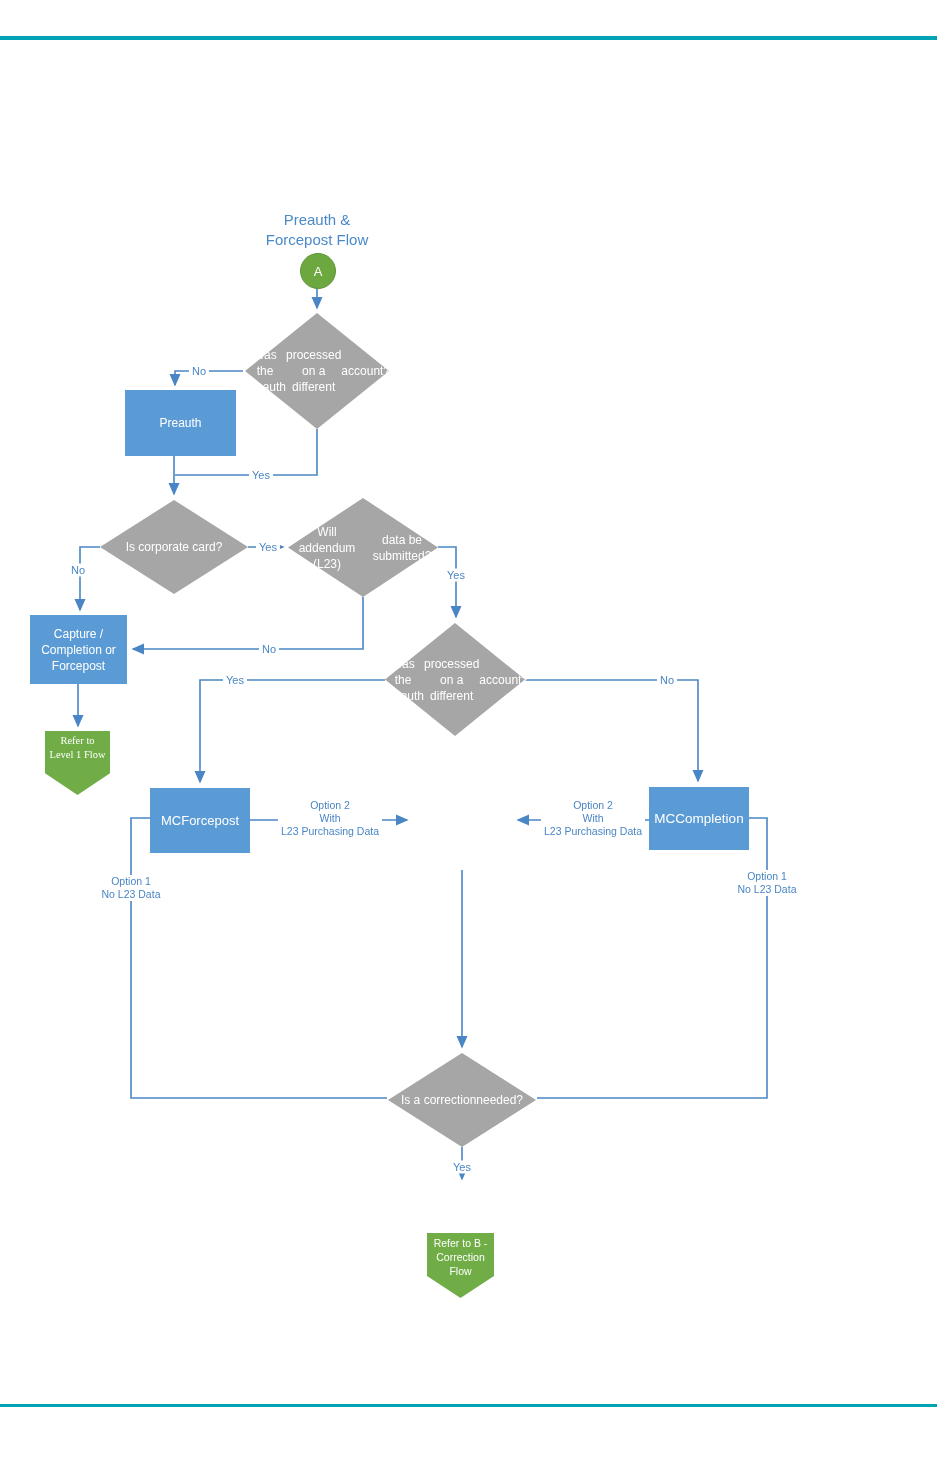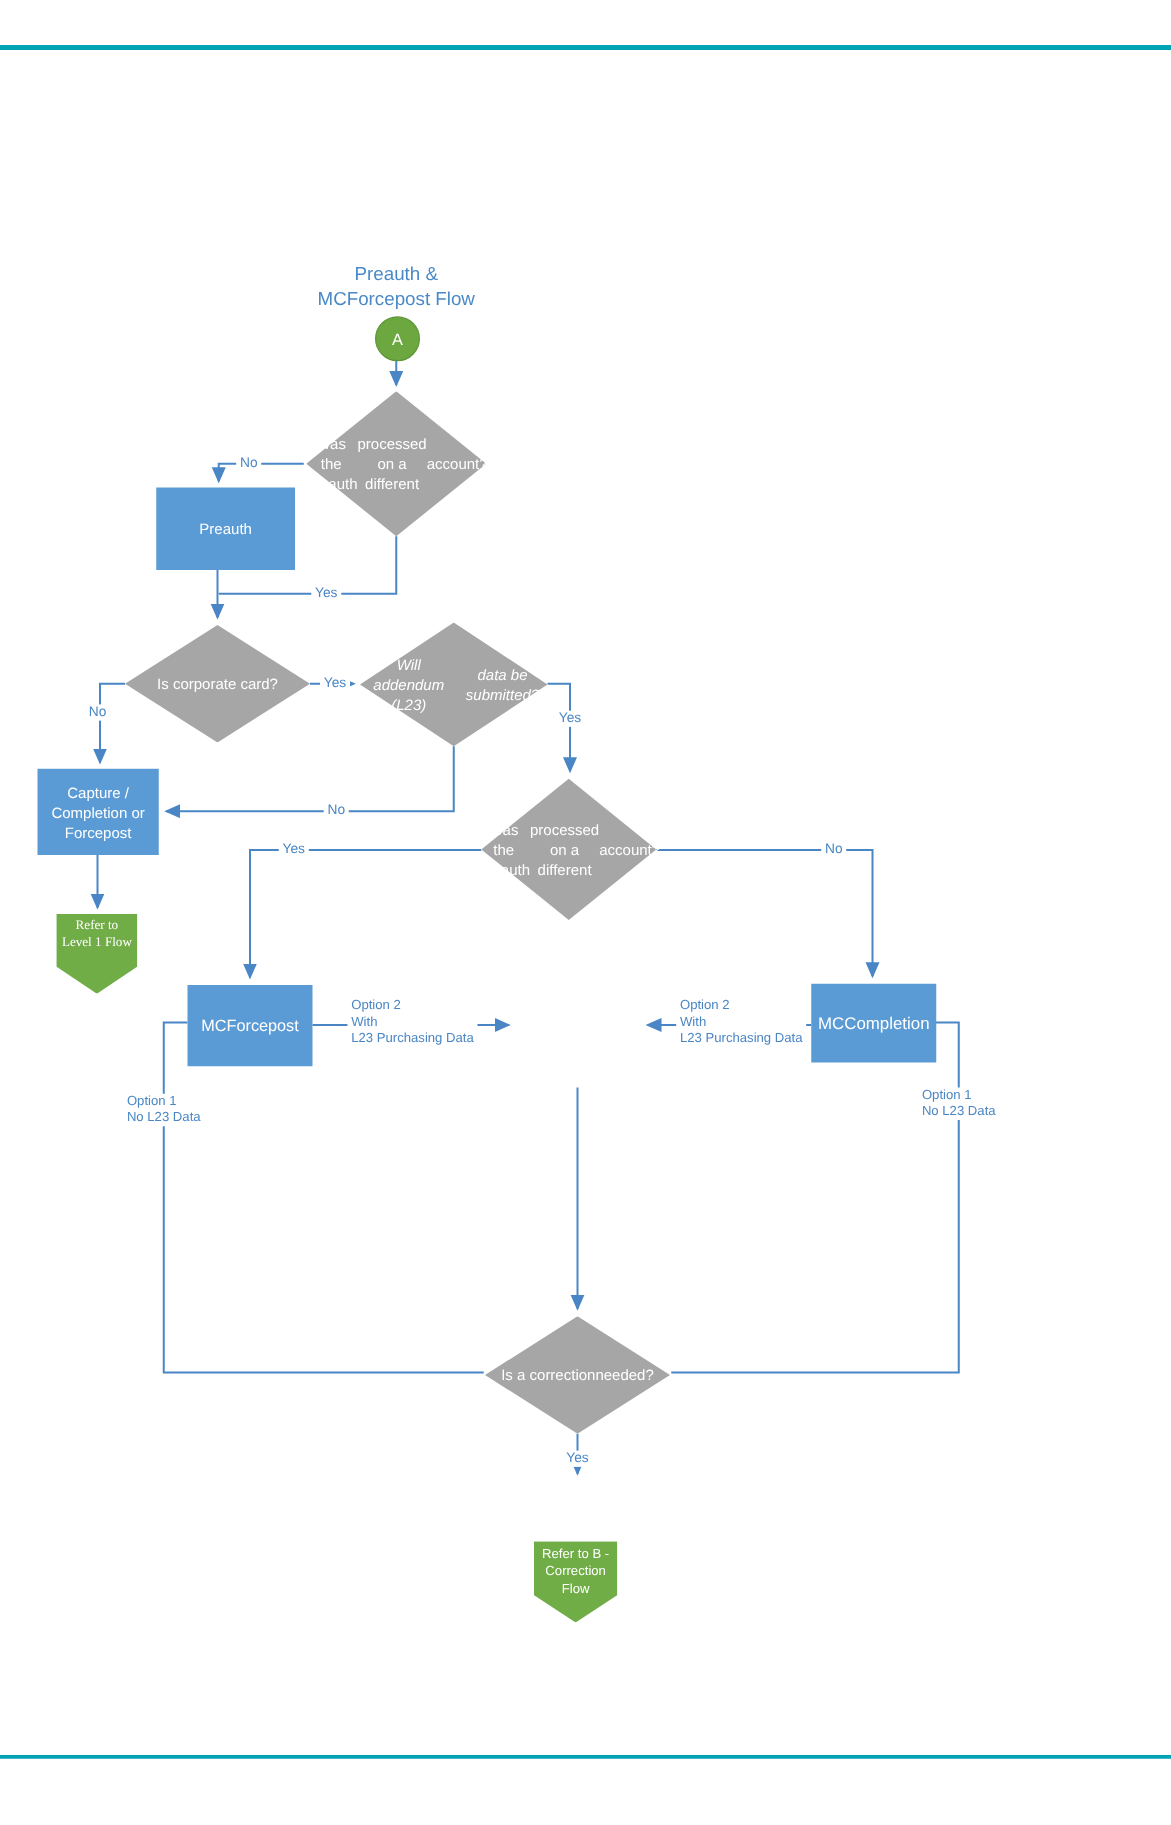--- a/index.html
+++ b/index.html
@@ -43,21 +43,21 @@
     position:absolute; left:0; top:0; right:0; bottom:0;
     background:#70AD47;
     clip-path:polygon(0 0, 100% 0, 100% 66%, 50% 100%, 0 66%);
   }
   .pent-node .txt {
     position:absolute; left:0; top:3px; right:0;
     color:#ffffff; text-align:center; font-size:10.5px; line-height:14px;
   }
   .edge-label {
     position:absolute; transform:translate(-50%,-50%);
-    background:#ffffff; color:#4A86C5; text-align:left;
+    background:#ffffff; color:#4A86C5; text-align:center;
     font-size:11px; line-height:13px; padding:0 3px; z-index:3; white-space:nowrap;
   }
   .edge-label.small { font-size:10.5px; line-height:13px; }
 </style>
 </head>
 <body>
 
 <div id="canvas">
 
   <div id="rule-top" class="rule"></div>
@@ -85,21 +85,21 @@
       <polyline points="649,820 518,820" marker-end="url(#arrow)"></polyline>
       <polyline points="150,818 131,818 131,1098 387,1098"></polyline>
       <polyline points="747,818 767,818 767,1098 537,1098"></polyline>
       <polyline points="462,870 462,1047" marker-end="url(#arrow)"></polyline>
       <polyline points="462,1147 462,1179" marker-end="url(#arrow)"></polyline>
     </g>
   </svg>
 
   <div class="title">
     <div>Preauth &amp;</div>
-    <div>MCForcepost Flow</div>
+    <div>Forcepost Flow</div>
   </div>
 
   <div class="node circle-node" style="left:300px;top:253px;width:34px;height:34px;">
     <span>A</span>
   </div>
 
   <div class="node diamond-node" style="left:245px;top:313px;width:144px;height:116px;">
     <div class="shape"></div>
     <div class="txt">
       <div>Was the Preauth</div>
@@ -112,21 +112,21 @@
     <div>Preauth</div>
   </div>
 
   <div class="node diamond-node" style="left:100px;top:500px;width:148px;height:94px;">
     <div class="shape"></div>
     <div class="txt">
       <div>Is corporate card?</div>
     </div>
   </div>
 
-  <div class="node diamond-node" style="left:288px;top:498px;width:150px;height:99px;font-style:italic;">
+  <div class="node diamond-node" style="left:288px;top:498px;width:150px;height:99px;">
     <div class="shape"></div>
     <div class="txt">
       <div>Will addendum (L23)</div>
       <div>data be submitted?</div>
     </div>
   </div>
 
   <div class="node rect-node" style="left:30px;top:615px;width:97px;height:69px;">
     <div>Capture /</div>
     <div>Completion or</div>

